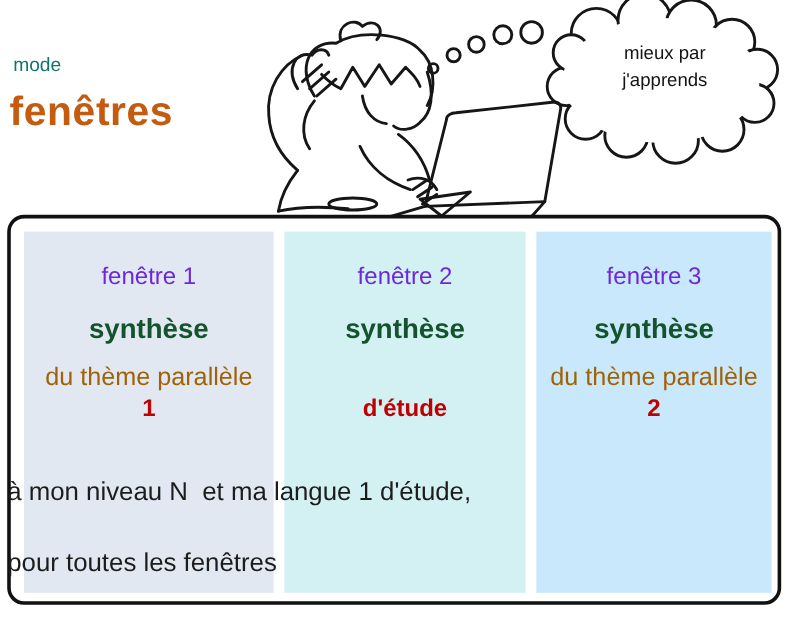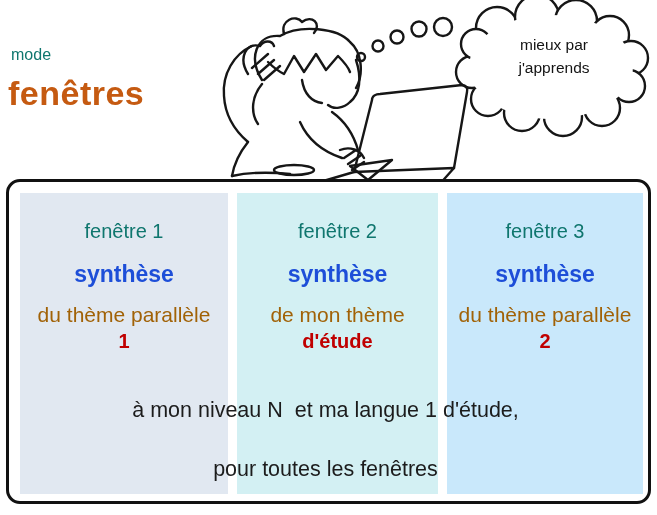--- a/index.html
+++ b/index.html
@@ -28,28 +28,28 @@
     left:6px;top:179px;width:639px;height:319px;
     border:3px solid #111111;border-radius:14px;background:#ffffff;
   }
 
   
   .win{top:193px;height:301px;text-align:center;}
   .win-1{left:20px;width:208px;background:#e1e8f1;}
   .win-2{left:237px;width:201px;background:#d3f0f3;}
   .win-3{left:447px;width:196px;background:#c9e8fb;}
 
-  .win .label{position:absolute;left:0;right:0;top:27px;font-size:20px;color:#0f766e;}
-  .win .heading{position:absolute;left:0;right:0;top:68px;font-size:23px;font-weight:bold;color:#1d4ed8;}
+  .win .label{position:absolute;left:0;right:0;top:27px;font-size:20px;color:#6d28d9;}
+  .win .heading{position:absolute;left:0;right:0;top:68px;font-size:23px;font-weight:bold;color:#14532d;}
   .win .line1{position:absolute;left:0;right:0;top:110px;font-size:21px;color:#a16207;}
   .win .line2{position:absolute;left:0;right:0;top:137px;font-size:20px;color:#c00000;font-weight:bold;}
   .win-1 .line2,.win-3 .line2{font-weight:bold;}
 
   
-  .footer-line{left:6px;width:639px;text-align:center;color:#1c1c1c;
+  .footer-line{left:6px;width:639px;color:#1c1c1c;
     font-size:21.5px;white-space:pre-wrap;z-index:5;}
   .footer-1{top:398px;}
   .footer-2{top:457px;}
 </style>
 </head>
 <body>
 
 <div class="abs mode-label">mode</div>
 <div class="abs title">fenêtres</div>
 
@@ -118,21 +118,20 @@
 <div class="abs win win-1">
   <div class="label">fenêtre 1</div>
   <div class="heading">synthèse</div>
   <div class="line1">du thème parallèle</div>
   <div class="line2">1</div>
 </div>
 
 <div class="abs win win-2">
   <div class="label">fenêtre 2</div>
   <div class="heading">synthèse</div>
-  <div class="line1">de mon thème</div>
   <div class="line2">d'étude</div>
 </div>
 
 <div class="abs win win-3">
   <div class="label">fenêtre 3</div>
   <div class="heading">synthèse</div>
   <div class="line1">du thème parallèle</div>
   <div class="line2">2</div>
 </div>
 

